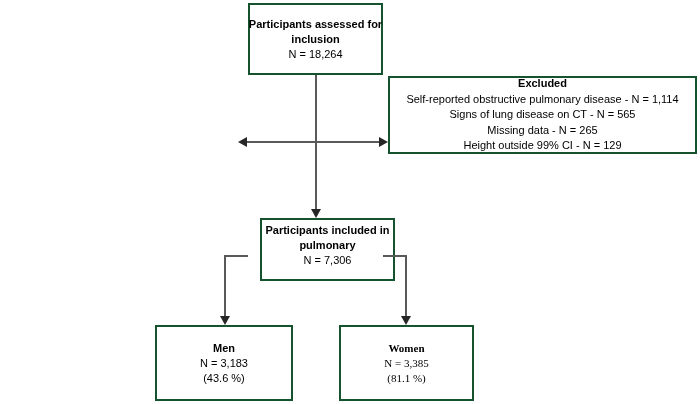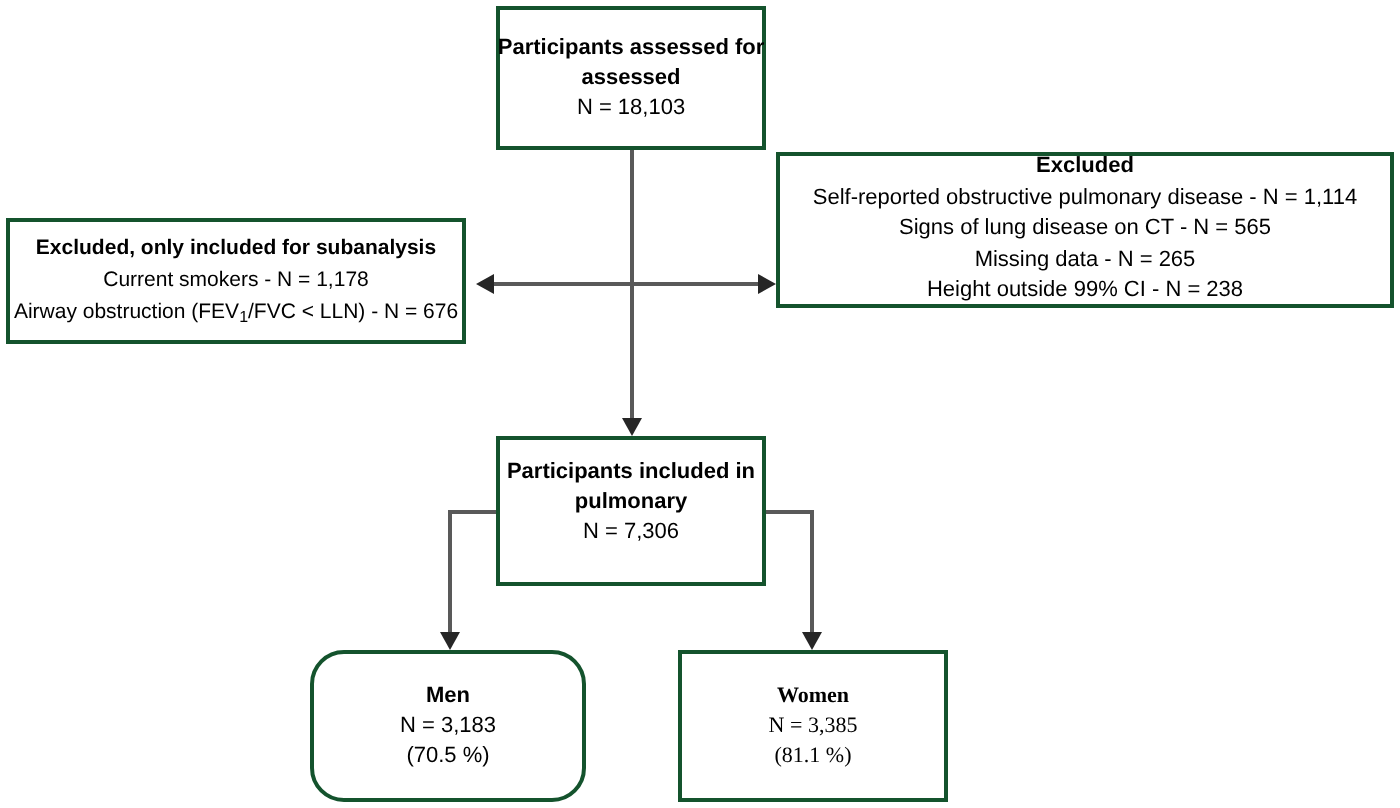--- a/index.html
+++ b/index.html
@@ -23,22 +23,22 @@
     justify-content: center;
     text-align: center;
     font-size: 11px;
     line-height: 15px;
   }
   .box .bold { font-weight: 700; }
   .box .line { white-space: nowrap; }
   .box-assessed  { left: 248px; top: 3px;   width: 135px; height: 72px; }
   .box-sub       { left: 3px;   top: 109px; width: 230px; height: 63px; font-size: 10.5px; line-height: 16px; }
   .box-excluded  { left: 388px; top: 76px;  width: 309px; height: 78px; line-height: 15.5px; }
-  .box-included  { left: 248px; top: 218px; width: 135px; height: 75px; padding-bottom: 8px; }
-  .box-men       { left: 155px; top: 325px; width: 138px; height: 76px; border-radius: 17px; }
+  .box-included  { left: 260px; top: 218px; width: 135px; height: 63px; padding-bottom: 8px; }
+  .box-men       { left: 155px; top: 325px; width: 138px; height: 76px; }
   .box-women     { left: 339px; top: 325px; width: 135px; height: 76px; font-family: Liberation Serif, serif; }
   .sub-script { font-size: 8px; position: relative; top: 1.5px; }
   .connector { position: absolute; background: #595959; }
   .c-v1        { left: 315px; top: 75px;  width: 2px;   height: 135px; }
   .c-h1        { left: 245px; top: 141px; width: 136px; height: 2px; }
   .c-bl-h      { left: 225px; top: 255px; width: 23px;  height: 2px; }
   .c-bl-v      { left: 224px; top: 255px; width: 2px;   height: 62px; }
   .c-br-h      { left: 383px; top: 255px; width: 24px;  height: 2px; }
   .c-br-v      { left: 405px; top: 255px; width: 2px;   height: 62px; }
   .arrow { position: absolute; width: 0; height: 0; }
@@ -63,48 +63,43 @@
   .a-men      { left: 220px; top: 316px; }
   .a-women    { left: 401px; top: 316px; }
 </style>
 </head>
 <body>
 
 <div class="canvas">
 
   <div class="box box-assessed">
     <div class="line bold">Participants assessed for</div>
-    <div class="line bold">assessed</div>
-    <div class="line">N = 18,103</div>
+    <div class="line bold">inclusion</div>
+    <div class="line">N = 18,264</div>
   </div>
 
-  <div class="box box-sub">
-    <div class="line bold">Excluded, only included for subanalysis</div>
-    <div class="line">Current smokers - N = 1,178</div>
-    <div class="line"><span>Airway obstruction (FEV</span><span class="sub-script">1</span><span>/FVC &lt; LLN) - N = 676</span></div>
-  </div>
 
   <div class="box box-excluded">
     <div class="line bold">Excluded</div>
     <div class="line">Self-reported obstructive pulmonary disease - N = 1,114</div>
     <div class="line">Signs of lung disease on CT - N = 565</div>
     <div class="line">Missing data - N = 265</div>
-    <div class="line">Height outside 99% CI - N = 238</div>
+    <div class="line">Height outside 99% CI - N = 129</div>
   </div>
 
   <div class="box box-included">
     <div class="line bold">Participants included in</div>
     <div class="line bold">pulmonary</div>
     <div class="line">N = 7,306</div>
   </div>
 
   <div class="box box-men">
     <div class="line bold">Men</div>
     <div class="line">N = 3,183</div>
-    <div class="line">(70.5 %)</div>
+    <div class="line">(43.6 %)</div>
   </div>
 
   <div class="box box-women">
     <div class="line bold">Women</div>
     <div class="line">N = 3,385</div>
     <div class="line">(81.1 %)</div>
   </div>
 
   <div class="connector c-v1"></div>
   <div class="arrow arrow-down a-included"></div>

